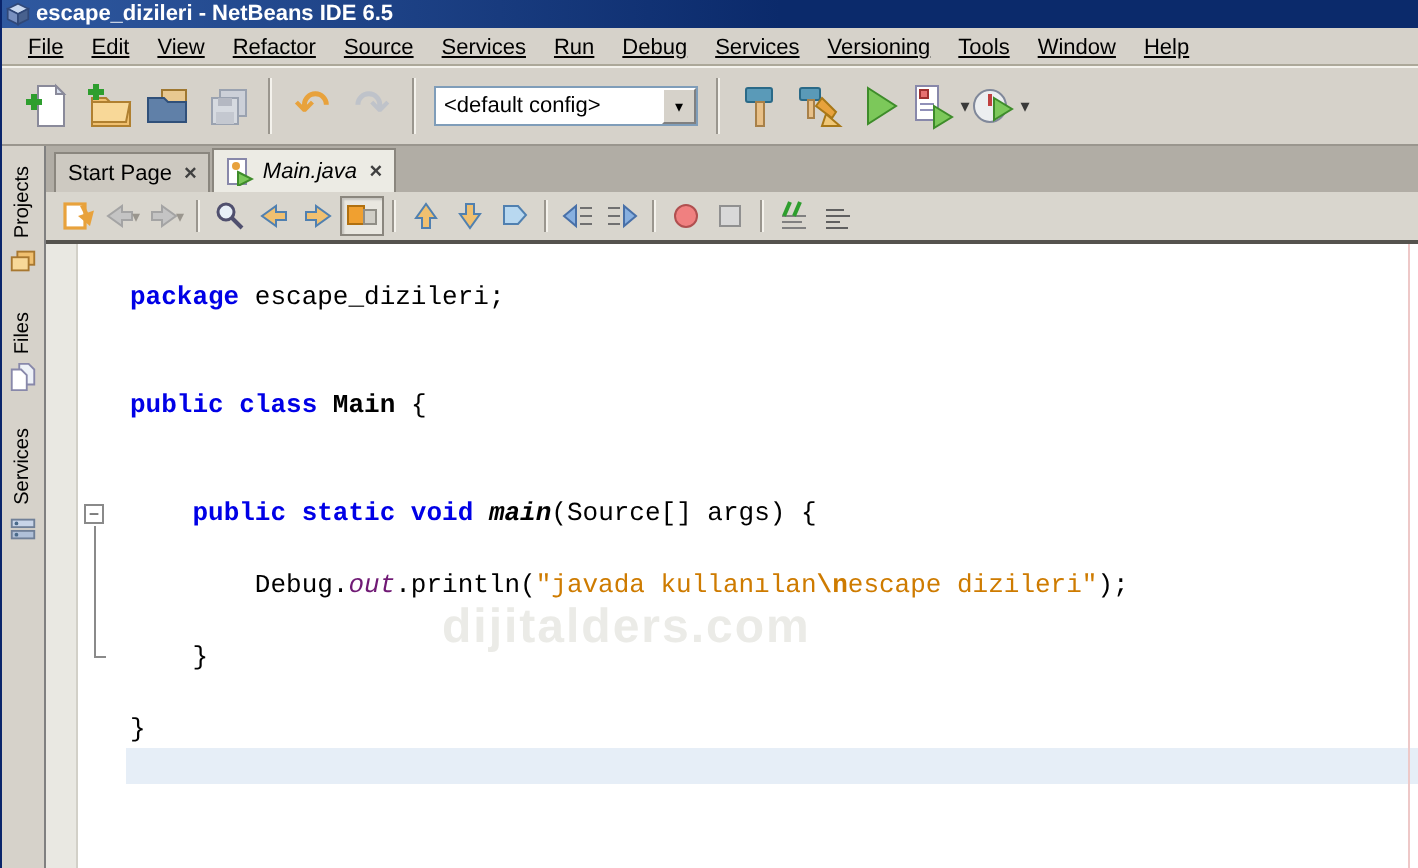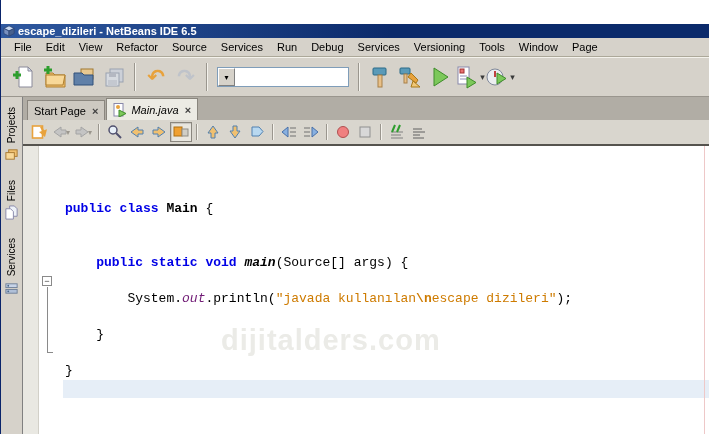--- a/index.html
+++ b/index.html
@@ -2,27 +2,27 @@
 <html><head>
 <meta charset="utf-8">
 <style>
   * { margin:0; padding:0; box-sizing:border-box; }
   html,body { width:709px; height:434px; overflow:hidden; background:#fff;
               font-family:"Liberation Sans", sans-serif; }
   .window { width:709px; height:434px; display:flex; flex-direction:column; border-left:1px solid #0a246a; }
 
   
   .titlebar { height:14px; background:linear-gradient(90deg,#2f59a0,#0b2a6b 55%);
-              display:flex; align-items:center; padding-left:2px; gap:3px; flex:none;margin-top:24px; }
+              display:flex; align-items:center; padding-left:2px; gap:3px; flex:none; }
   .titlebar .title-text { color:#fff; font-size:11px; font-weight:bold; line-height:14px; white-space:nowrap; }
   .app-icon svg { display:block; }
 
   
-  .menubar { height:19px; background:#d6d2ca; display:flex; align-items:center;
-             padding-left:6px; border-bottom:1px solid #aca899; flex:none; }
+  .menubar { height:19px; background:#d6d2ca; display:flex; align-items:flex-end;
+             padding-left:6px; border-bottom:1px solid #aca899; flex:none;text-decoration:underline; }
   .menu-item { font-size:11px; color:#000; padding:2px 7px; cursor:default; }
 
   
   .toolbar { height:40px; background:#d6d2ca; display:flex; align-items:center;
              padding-left:8px; border-top:1px solid #f4f2ec; border-bottom:1px solid #9a968e; flex:none; }
   .tbutton { width:30px; height:32px; border:1px solid transparent; background:transparent;
              display:flex; align-items:center; justify-content:center; padding:0; }
   .tsep { width:2px; height:28px; border-left:1px solid #9a968e; border-right:1px solid #f4f2ec; margin:0 5px; }
   .uglyph { font-size:21px; line-height:21px; font-family:"DejaVu Sans", sans-serif; }
   .undo-g { color:#e8a23c; font-weight:bold; }
@@ -78,21 +78,21 @@
   .code-line { height:18px; line-height:18px; white-space:pre; padding-left:2px; }
   .code-line.caret { background:#e6eef7; }
   .tk-kw  { color:#0000e6; font-weight:bold; }
   .tk-cls { color:#000; font-weight:bold; }
   .tk-mtd { color:#000; font-weight:bold; font-style:italic; }
   .tk-fld { color:#701a75; font-style:italic; }
   .tk-str { color:#ce7b00; }
   .tk-esc { color:#ce7b00; font-weight:bold; }
   .tk-pln { color:#000; }
   .margin-line { position:absolute; left:681px; top:0; bottom:0; width:1px; background:#eec8c8; }
-  .watermark { position:absolute; left:198px; top:178px; font-size:29px; font-weight:bold;
+  .watermark { position:absolute; left:198px; top:178px; font-size:24px; font-weight:bold;
                color:#ebebe7; letter-spacing:1px; pointer-events:none; }
   svg { flex:none; }
 </style>
 </head>
 <body>
 
 <div class="window">
 
   <div class="titlebar">
     <span class="app-icon">
@@ -111,21 +111,21 @@
     <span class="menu-item">View</span>
     <span class="menu-item">Refactor</span>
     <span class="menu-item">Source</span>
     <span class="menu-item">Services</span>
     <span class="menu-item">Run</span>
     <span class="menu-item">Debug</span>
     <span class="menu-item">Services</span>
     <span class="menu-item">Versioning</span>
     <span class="menu-item">Tools</span>
     <span class="menu-item">Window</span>
-    <span class="menu-item">Page</span>
+    <span class="menu-item">Help</span>
   </div>
 
   <div class="toolbar">
     <button class="tbutton">
       <svg width="24" height="24" viewBox="0 0 24 24">
           <path d="M7 2h9l4 4v16H7z" fill="#fff" stroke="#8a8a9a"></path>
           <path d="M16 2l4 4h-4z" fill="#d8e0f0" stroke="#8a8a9a"></path>
           <g stroke="#2e9e2e" stroke-width="3">
             <line x1="5" y1="6" x2="5" y2="14"></line>
             <line x1="1" y1="10" x2="9" y2="10"></line>
@@ -158,20 +158,21 @@
     </button>
     <div class="tsep"></div>
     <button class="tbutton">
       <span class="uglyph undo-g">↶</span>
     </button>
     <button class="tbutton">
       <span class="uglyph redo-g">↷</span>
     </button>
     <div class="tsep"></div>
     <div class="combo">
+      <span class="combo-text">&lt;default config&gt;</span>
       <span class="combo-btn">
           <span>▾</span>
         </span>
     </div>
     <div class="tsep"></div>
     <button class="tbutton">
       <svg width="24" height="24" viewBox="0 0 24 24">
           <rect x="5" y="3" width="13" height="7" rx="1" fill="#5a9ab8" stroke="#2a6a88"></rect>
           <rect x="10" y="10" width="4" height="12" fill="#e8c088" stroke="#a88048"></rect>
         </svg>
@@ -375,28 +376,29 @@
 
       <div class="editor">
         <div class="glyph-gutter"></div>
         <div class="fold-margin">
           <div class="fold-box">−</div>
           <div class="fold-line"></div>
           <div class="fold-tick"></div>
         </div>
         <div class="code-area">
             <div class="code-line">&nbsp;</div>
+            <div class="code-line"><span class="tk-kw">package </span><span class="tk-pln">escape_dizileri;</span></div>
             <div class="code-line">&nbsp;</div>
             <div class="code-line">&nbsp;</div>
             <div class="code-line"><span class="tk-kw">public class </span><span class="tk-cls">Main</span><span class="tk-pln"> {</span></div>
             <div class="code-line">&nbsp;</div>
             <div class="code-line">&nbsp;</div>
             <div class="code-line"><span class="tk-pln">    </span><span class="tk-kw">public static void </span><span class="tk-mtd">main</span><span class="tk-pln">(Source[] args) {</span></div>
             <div class="code-line">&nbsp;</div>
-            <div class="code-line"><span class="tk-pln">        System.</span><span class="tk-fld">out</span><span class="tk-pln">.println(</span><span class="tk-str">"javada kullanılan</span><span class="tk-esc">\n</span><span class="tk-str">escape dizileri"</span><span class="tk-pln">);</span></div>
+            <div class="code-line"><span class="tk-pln">        Debug.</span><span class="tk-fld">out</span><span class="tk-pln">.println(</span><span class="tk-str">"javada kullanılan</span><span class="tk-esc">\n</span><span class="tk-str">escape dizileri"</span><span class="tk-pln">);</span></div>
             <div class="code-line">&nbsp;</div>
             <div class="code-line"><span class="tk-pln">    }</span></div>
             <div class="code-line">&nbsp;</div>
             <div class="code-line"><span class="tk-pln">}</span></div>
             <div class="code-line caret">&nbsp;</div>
           </div>
         <div class="margin-line"></div>
         <div class="watermark">dijitalders.com</div>
       </div>
     </div>

